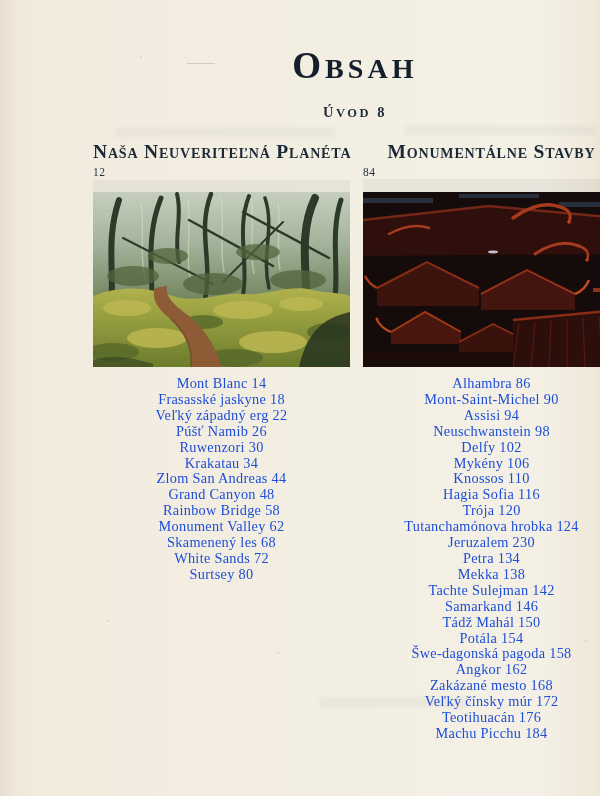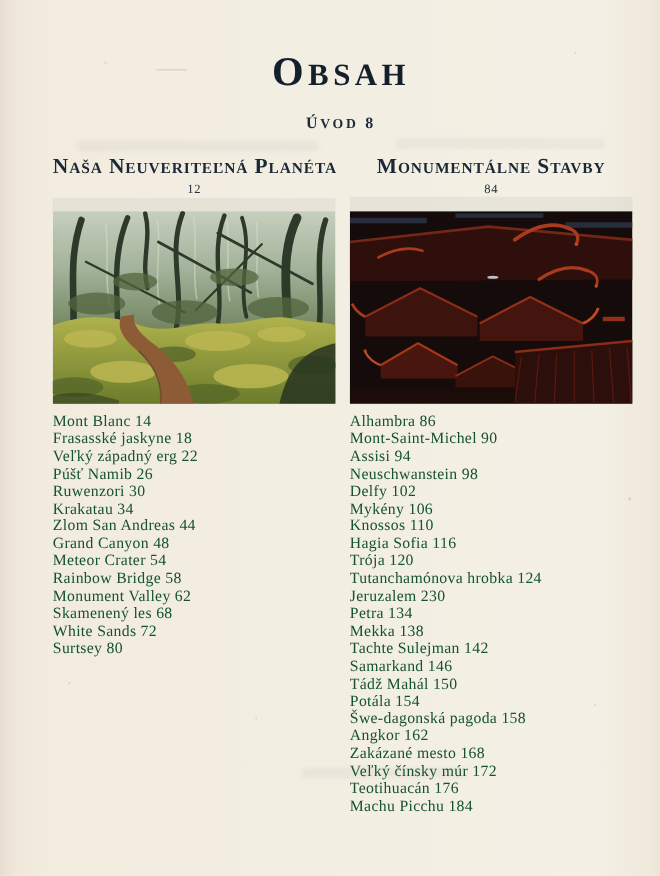--- a/index.html
+++ b/index.html
@@ -3,21 +3,21 @@
 <meta charset="utf-8">
 <style>
   html,body{margin:0;padding:0;}
   body{
     width:600px;height:796px;overflow:hidden;position:relative;
     font-family:"Liberation Serif","DejaVu Serif",serif;
     background:
       linear-gradient(90deg, #e9dcd3 0px, #efe7da 14px, #f2ecdf 40px, #f3eee2 300px, #f4f0e5 540px, #efe9db 592px, #ece5d6 600px),
       #f2ede1;
   }
-  .page{position:absolute;inset:0;}
+  .page{position:absolute;inset:0;margin-left:45px;}
   
   .specks{position:absolute;inset:0;pointer-events:none;}
   .specks i{position:absolute;background:rgba(120,110,95,.18);border-radius:50%;}
   .scratch{position:absolute;height:1px;background:rgba(120,110,95,.25);}
   .ghost{position:absolute;background:rgba(110,110,110,.07);filter:blur(2px);border-radius:2px;}
   .preimg-band{position:absolute;height:14px;background:rgba(150,150,145,.12);}
 
   .title{
     position:absolute;top:46px;left:0;width:600px;margin:0;
     text-align:center;transform:translateX(10px);
@@ -35,30 +35,30 @@
 
   .columns{position:absolute;left:48px;top:140px;width:527px;display:flex;gap:13px;}
   .col{width:257px;position:relative;}
   .sec-title{
     margin:0 auto;width:max-content;white-space:nowrap;position:relative;
     font-weight:bold;color:#1b2937;letter-spacing:.8px;
     font-size:19.5px;line-height:23px;
   }
   .sec-title .cr{font-size:.72em;}
   .sec-page{
-    text-align:center;font-size:11.5px;color:#25323e;line-height:13px;margin-top:1px;
+    text-align:left;font-size:11.5px;color:#25323e;line-height:13px;margin-top:1px;
     letter-spacing:.5px;
   }
   .photo{
     margin:13px 0 0 0;width:257px;height:175px;display:block;
   }
   .photo svg{display:block;width:257px;height:175px;}
   .entries{
-    margin-top:9px;
-    font-size:14.3px;line-height:15.9px;color:#14532d;letter-spacing:.3px;
+    margin-top:9px;text-align:center;
+    font-size:14.3px;line-height:15.9px;color:#1d4ed8;letter-spacing:.3px;
   }
   .toc-entry{white-space:nowrap;}
 </style>
 </head>
 <body>
 
 <div class="page">
 
   <div class="ghost" style="left:70px;top:128px;width:220px;height:9px;"></div>
   <div class="ghost" style="left:360px;top:126px;width:190px;height:9px;"></div>
@@ -150,21 +150,20 @@
 
       <div class="entries">
           <div class="toc-entry">Mont Blanc 14</div>
           <div class="toc-entry">Frasasské jaskyne 18</div>
           <div class="toc-entry">Veľký západný erg 22</div>
           <div class="toc-entry">Púšť Namib 26</div>
           <div class="toc-entry">Ruwenzori 30</div>
           <div class="toc-entry">Krakatau 34</div>
           <div class="toc-entry">Zlom San Andreas 44</div>
           <div class="toc-entry">Grand Canyon 48</div>
-          <div class="toc-entry">Meteor Crater 54</div>
           <div class="toc-entry">Rainbow Bridge 58</div>
           <div class="toc-entry">Monument Valley 62</div>
           <div class="toc-entry">Skamenený les 68</div>
           <div class="toc-entry">White Sands 72</div>
           <div class="toc-entry">Surtsey 80</div>
         </div>
     </section>
 
     <section class="col">
       <h2 class="sec-title"><span class="ci">M</span><span class="cr">ONUMENTÁLNE</span> <span class="ci">S</span><span class="cr">TAVBY</span></h2>

